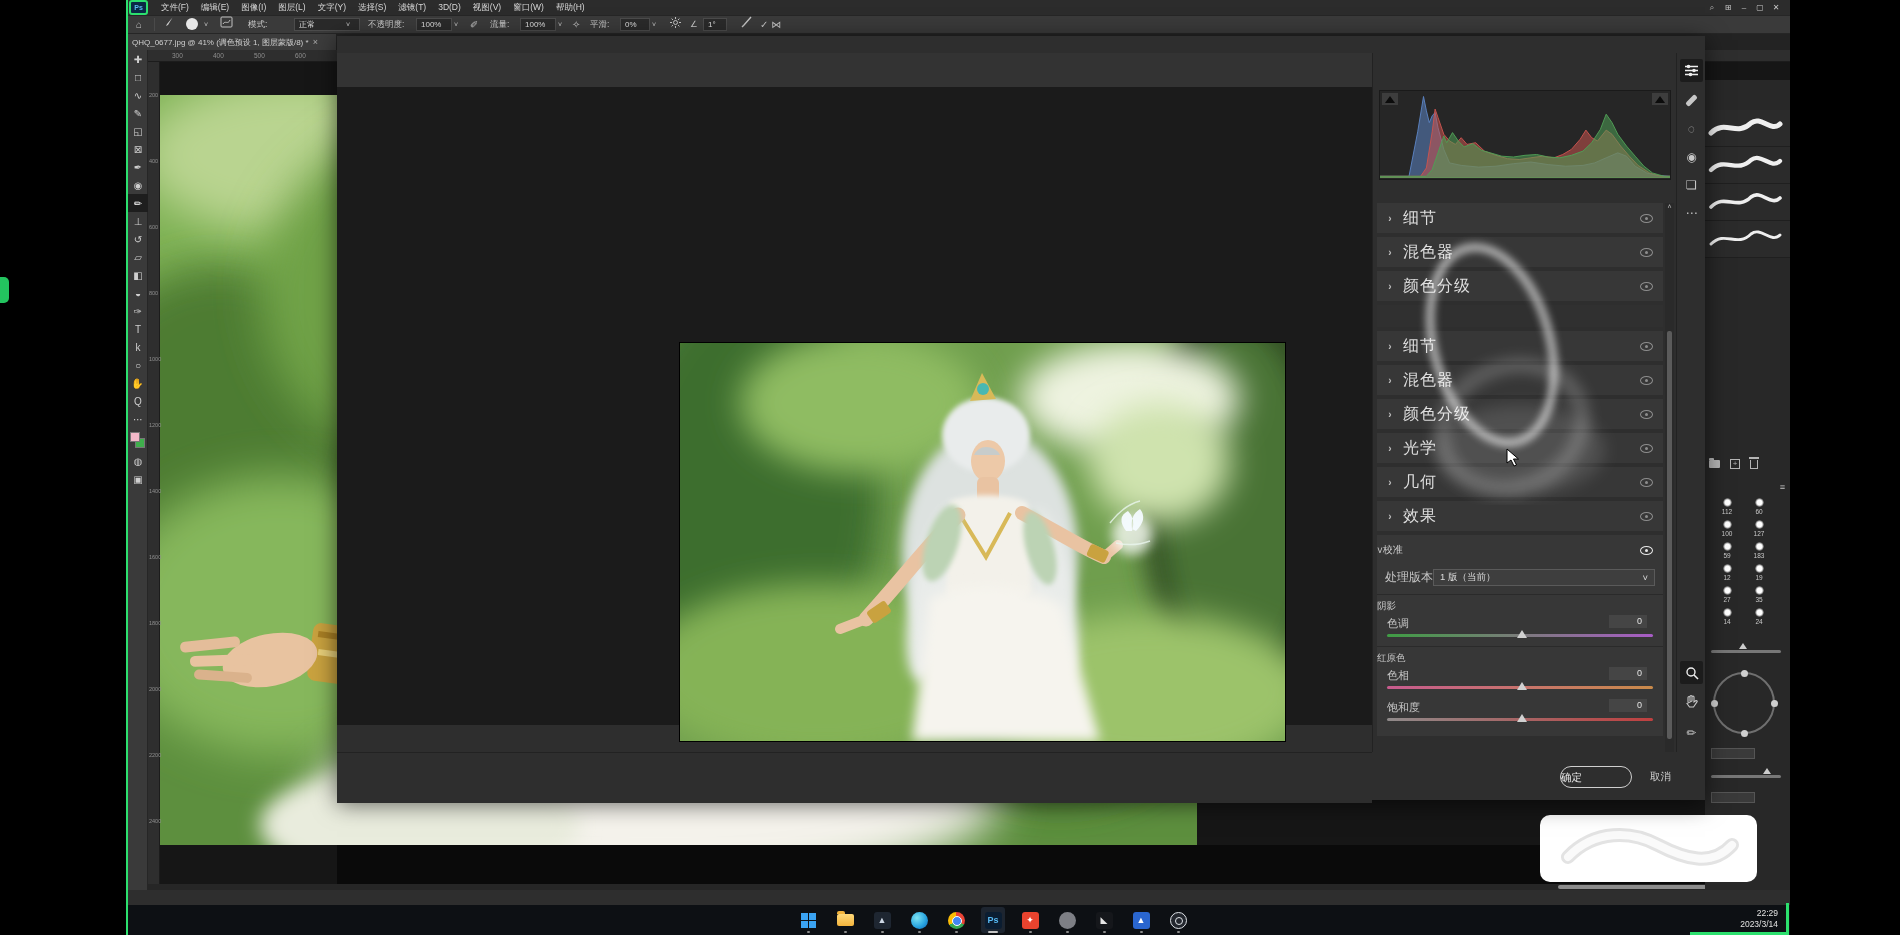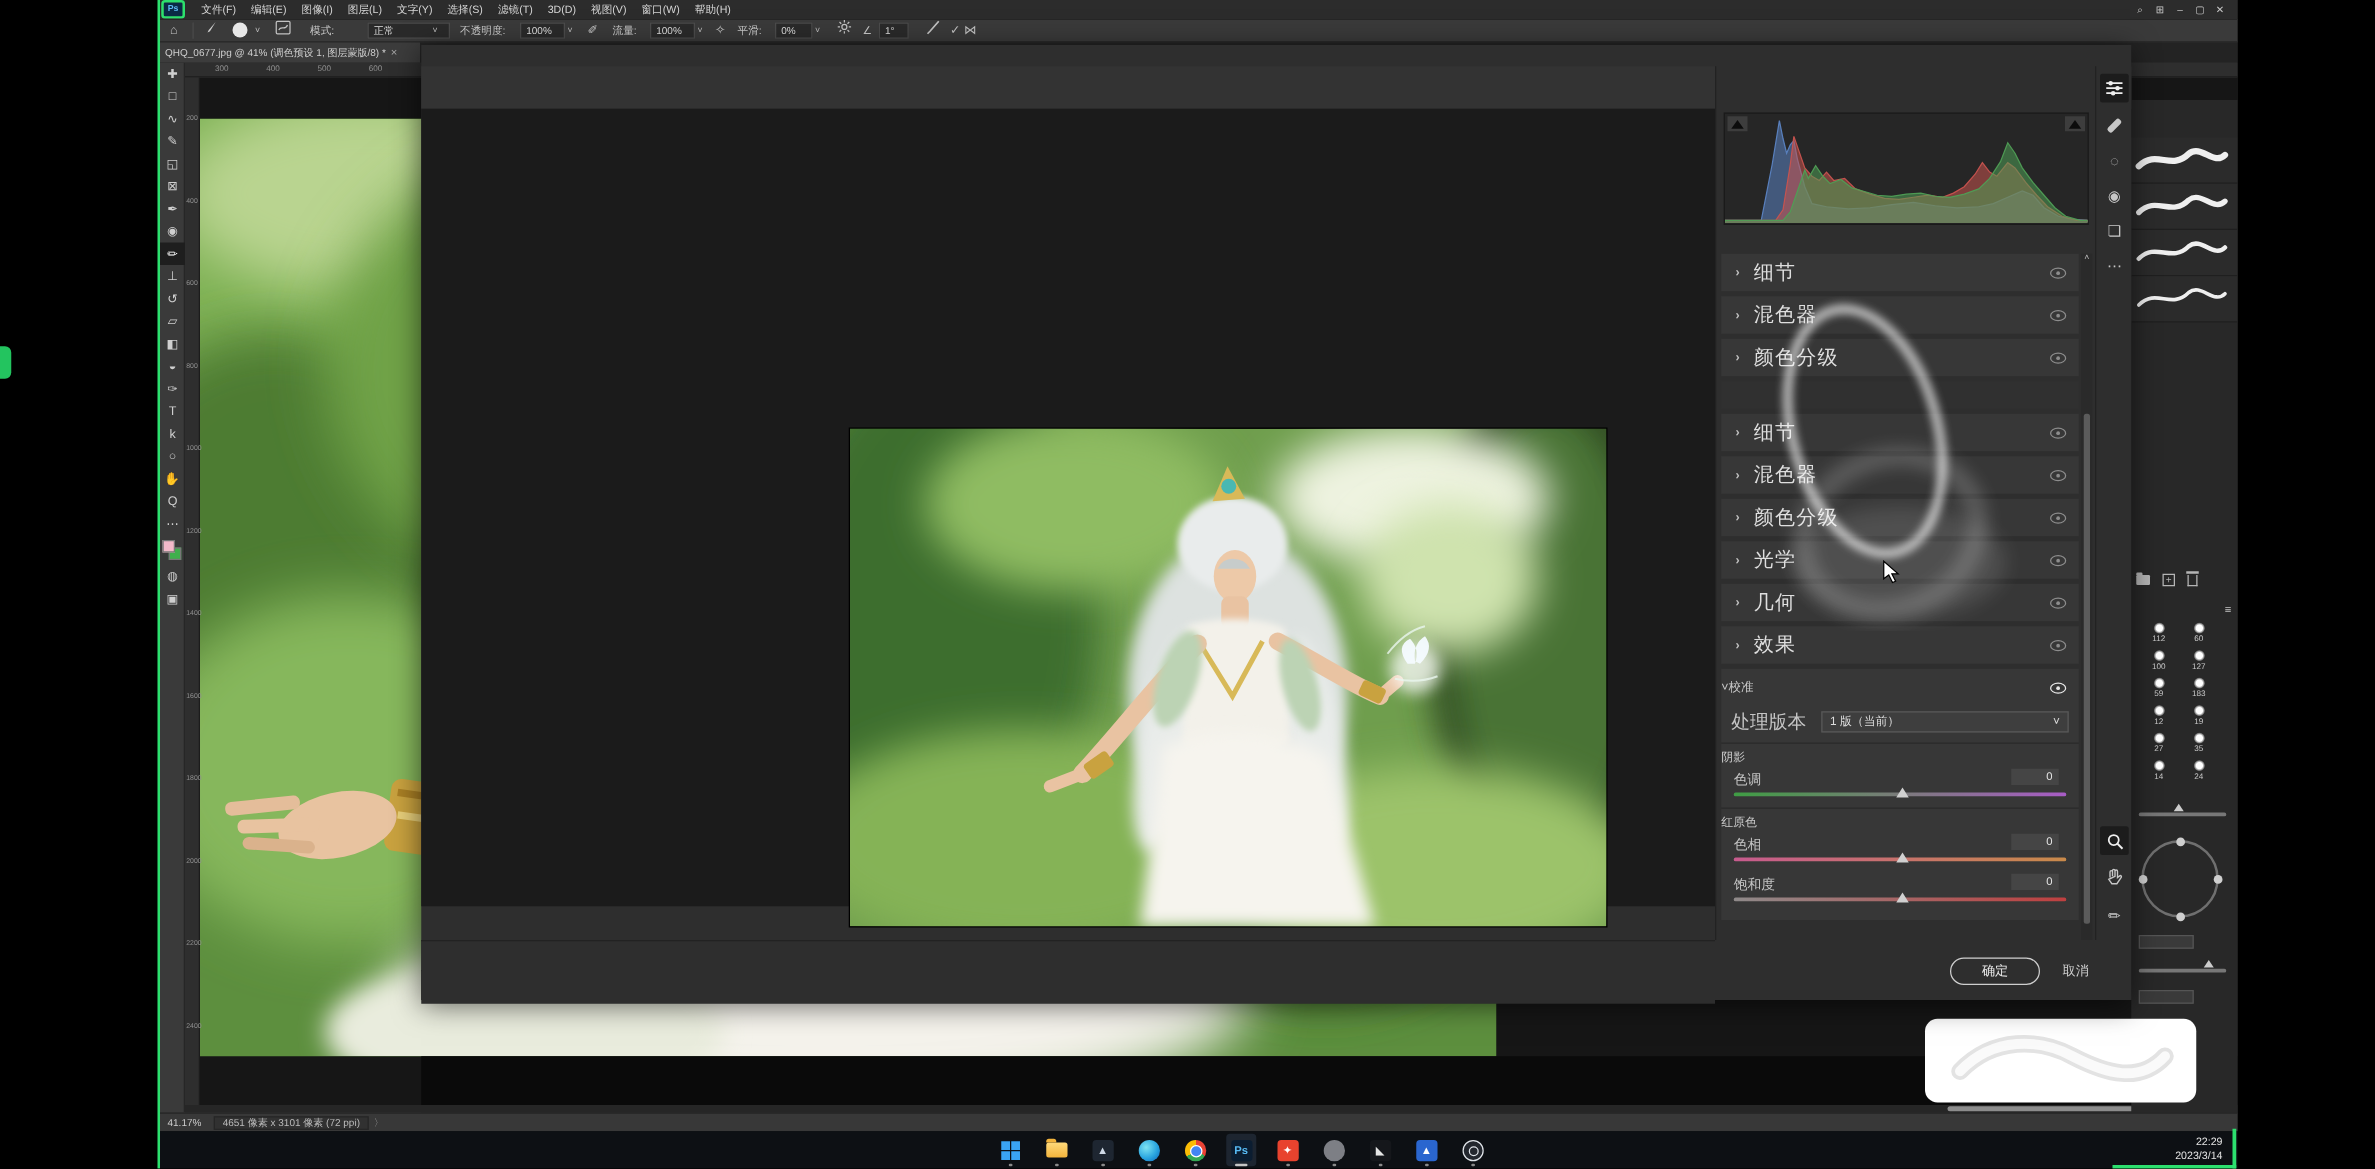--- a/index.html
+++ b/index.html
@@ -77,42 +77,42 @@
 .cr-row .chev{width:26px;text-align:center;color:#c0c0c0;font-size:10px;font-weight:bold}
 .cr-row .lbl{font-size:16px;color:#dedede;letter-spacing:1px}
 .eye{position:absolute;right:10px;top:11px;width:13px;height:9px;border:1px solid #8d8d8d;border-radius:50%}
 .eye::after{content:"";position:absolute;left:50%;top:50%;width:3px;height:3px;margin:-1.5px 0 0 -1.5px;background:#8d8d8d;border-radius:50%}
 .eye.bright{border-color:#e8e8e8}
 .eye.bright::after{background:#e8e8e8}
 .spacer{height:22px;background:#303030;margin-bottom:4px}
 .cal{position:relative;background:#373737;padding-bottom:6px}
 .cal-head{position:relative;height:30px;display:flex;align-items:center}
 .proc-row{position:relative;height:24px;display:flex;align-items:center;padding:0 8px}
-.proc-lbl{font-size:15px;color:#c5c5c5;margin-right:12px}
+.proc-lbl{font-size:12px;color:#c5c5c5;margin-right:0}
 .proc-sel{flex:1;height:17px;background:#3e3e3e;border:1px solid #5a5a5a;font-size:9.5px;color:#ddd;
   display:flex;align-items:center;padding:0 6px;justify-content:space-between}
 .cal-div{height:1px;background:#2a2a2a;margin:5px 0}
 .grp-title{text-align:left;font-size:9.5px;color:#c9c9c9;height:14px}
 .sl-row{position:relative;height:16px;padding:0 10px}
 .sl-lbl{position:absolute;left:10px;top:2px;font-size:11px;color:#c5c5c5}
 .sl-val{position:absolute;right:16px;top:1px;width:38px;height:13px;background:#454545;color:#e5e5e5;
   font-size:9px;text-align:right;padding-right:5px;line-height:13px}
 .sl-track{position:relative;height:3px;margin:4px 10px 9px 10px;border-radius:2px}
 .sl-thumb{position:absolute;left:49%;top:-4px;width:0;height:0;
   border-left:5px solid transparent;border-right:5px solid transparent;border-bottom:8px solid #d0d0d0}
 .cr-scroll{position:absolute;left:292px;top:150px;width:9px;height:560px;background:#2a2a2a}
 .cr-scroll .ar{position:absolute;left:0;width:9px;text-align:center;font-size:7px;color:#bbb}
 .cr-scroll .th{position:absolute;left:2px;top:128px;width:5px;height:408px;background:#5b5b5b;border-radius:2px}
 .cr-tools{position:absolute;left:1339px;top:17px;width:29px;height:699px;background:#2e2e2e;border-left:1px solid #222}
 .crt{position:absolute;left:3px;width:23px;height:23px;display:flex;align-items:center;justify-content:center;color:#c7c7c7;font-size:12px}
 .crt.sel{background:#1c1c1c;border-radius:2px;color:#fff}
 .bandaid{width:13px;height:5px;background:#c7c7c7;border-radius:2px;transform:rotate(-45deg)}
 .cr-footer{position:absolute;left:1035px;top:716px;width:333px;height:48px;background:#2e2e2e}
 .btn-ok{position:absolute;left:188px;top:14px;width:72px;height:22px;border:1px solid #cfcfcf;border-radius:11px;
-  color:#ececec;font-size:10.5px;text-align:center;line-height:20px}
+  color:#ececec;font-size:10.5px;line-height:20px}
 .btn-cancel{position:absolute;left:278px;top:18px;color:#cfcfcf;font-size:10.5px}
 .cr-footer-l{position:absolute;left:0;top:716px;width:1035px;height:48px;background:#2e2e2e;border-top:1px solid #222}
 
 
 .ps-right{left:1705px;top:80px;width:85px;height:810px;background:#282828;z-index:10;overflow:hidden}
 .strokes{position:absolute;left:0;top:30px;width:85px}
 .stroke-row{height:37px;background:#2b2b2b;border-bottom:1px solid #1f1f1f;display:flex;align-items:center}
 .pr-icons{position:absolute;left:4px;top:378px;display:flex;gap:10px;align-items:center}
 .fold{width:11px;height:8px;background:#b5b5b5;border-radius:1px;position:relative}
 .fold::before{content:"";position:absolute;left:0;top:-2px;width:5px;height:2px;background:#b5b5b5;border-radius:1px 1px 0 0}
@@ -327,25 +327,20 @@
   <div class="abs tabbar">
     <div class="doc-tab">
       <span class="t">QHQ_0677.jpg @ 41% (调色预设 1, 图层蒙版/8) *</span>
       <span class="x">×</span>
     </div>
   </div>
 
   <div class="abs hscroll">
       <div class="thumb"></div>
     </div>
-  <div class="abs statusbar">
-    <span class="z">41.17%</span>
-    <span class="info">4651 像素 x 3101 像素 (72 ppi)</span>
-    <span class="ch">〉</span>
-  </div>
 
   <div class="abs ps-right">
     <div class="strokes" id="strokeRows">
         <div class="stroke-row">
           <svg width="80" height="26" viewBox="0 0 80 26">
             <path d="M6 18 C20 4 32 22 46 8 C56 0 66 18 75 9" stroke="#efefef" stroke-width="5" fill="none" stroke-linecap="round"></path>
           </svg>
         </div>
         <div class="stroke-row">
           <svg width="80" height="26" viewBox="0 0 80 26">

